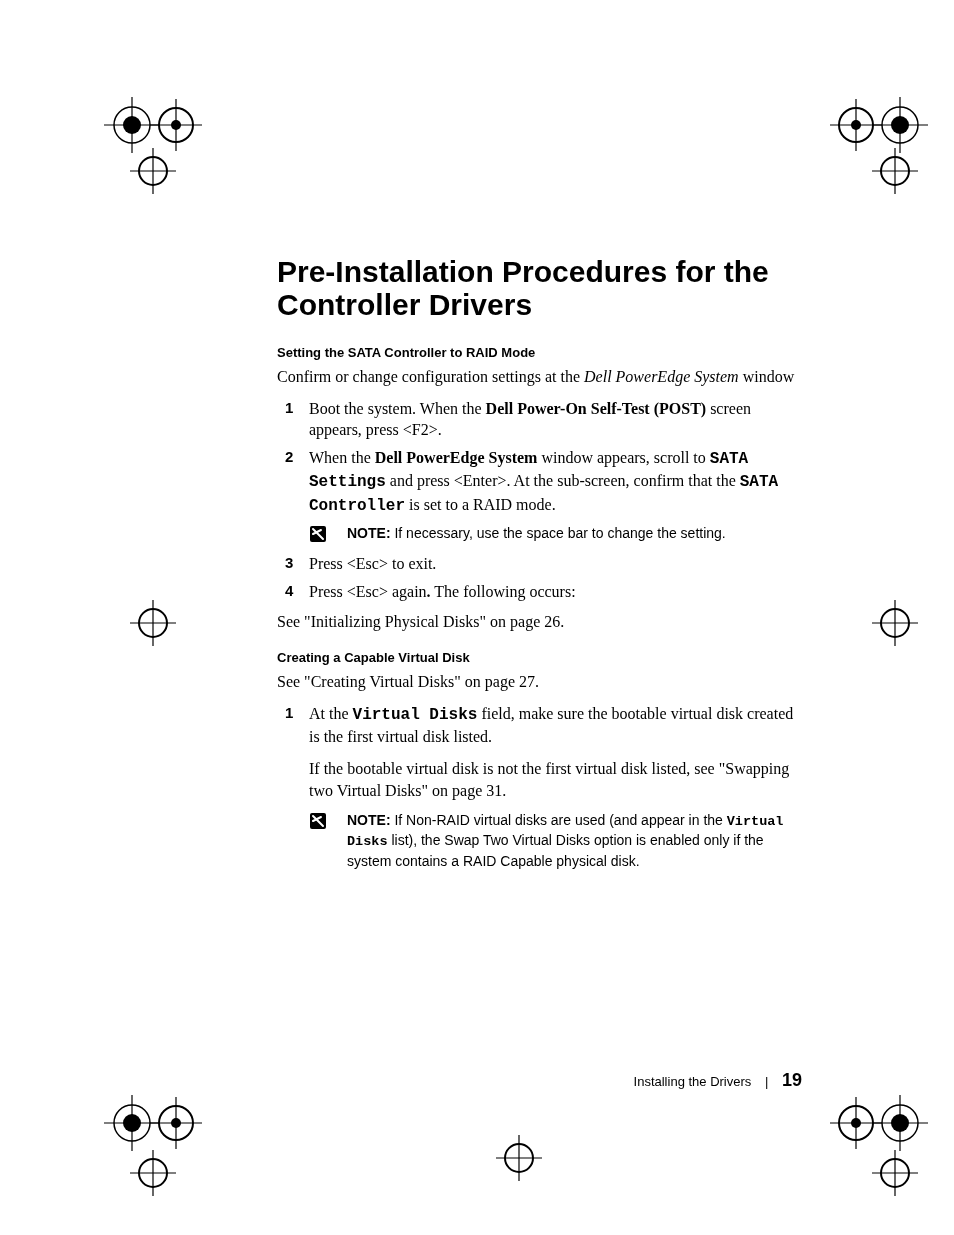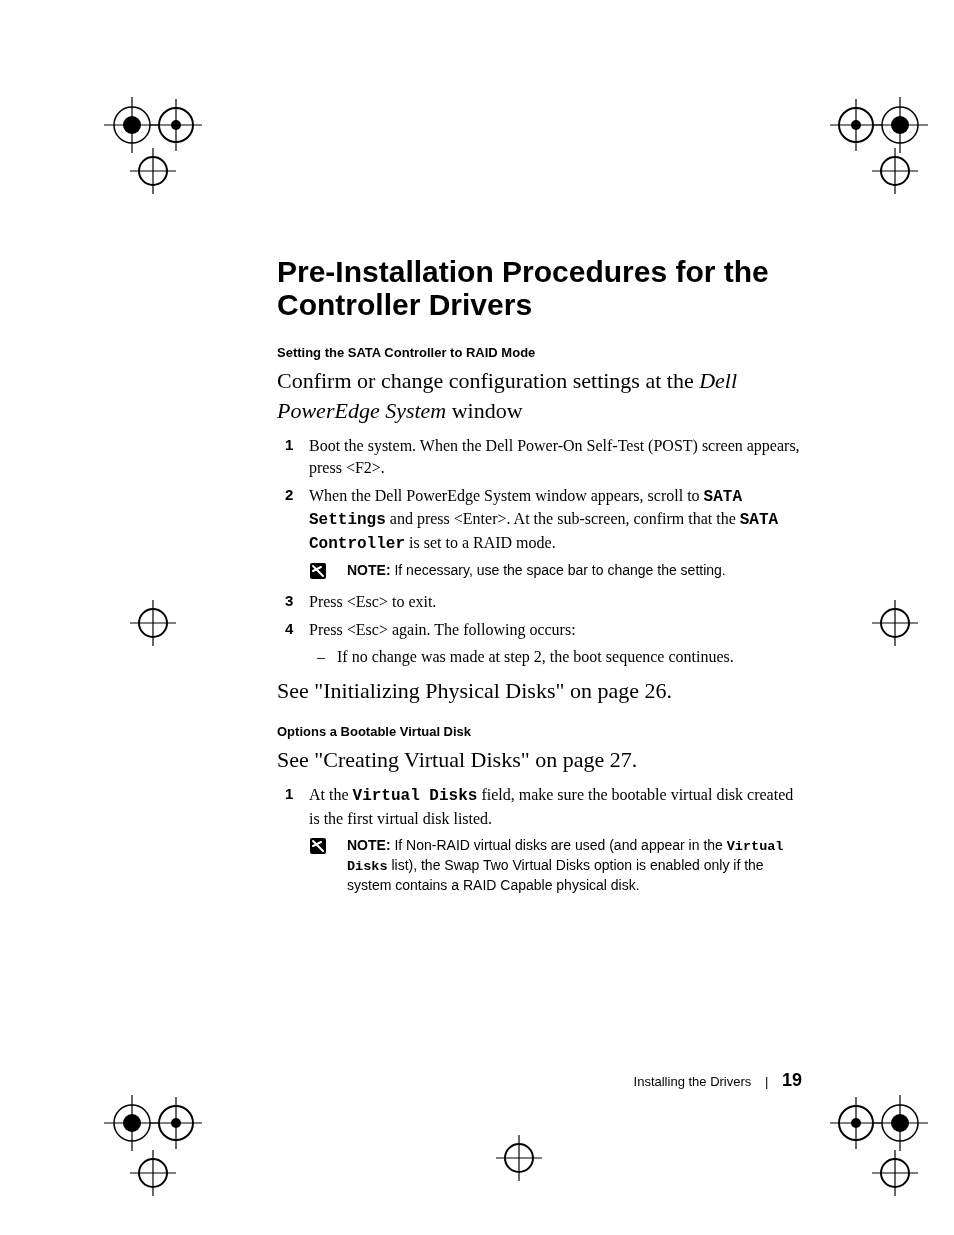--- a/index.html
+++ b/index.html
@@ -34,27 +34,27 @@
     margin: 0 0 24px 0;
   }
   h2.subhead {
     font-family: "Arial Narrow", Arial, Helvetica, sans-serif;
     font-stretch: condensed;
     font-weight: 700;
     font-size: 13px;
     margin: 18px 0 6px 0;
   }
   p.intro, p.body, p.see {
-    font-size: 22px;
+    font-size: 16px;
     line-height: 1.35;
     margin: 0 0 10px 0;
   }
   .italic { font-style: italic; }
   .mono { font-family: "Courier New", monospace; font-weight: bold; }
-  .bold { font-weight: 400; }
+  .bold { font-weight: 700; }
   .sans-bold { font-family: Arial, Helvetica, sans-serif; font-weight: 400; }
 
   ol.steps {
     list-style: none;
     padding: 0;
     margin: 0 0 8px 0;
     counter-reset: step;
   }
   ol.steps > li {
     position: relative;
@@ -327,33 +327,33 @@
           </span>
           <span class="note-text"><span class="note-label">NOTE:</span><span> If necessary, use the space bar to change the setting.</span></span>
         </div>
       </li>
       <li>
         <span>Press &lt;Esc&gt; to exit.</span>
       </li>
       <li>
         <span>Press &lt;Esc&gt; again</span><span class="bold">.</span><span> The following occurs:</span>
         <ul class="sub-list">
-          <li><span>If no change was made at step 2, the boot sequence continues.</span></li>
         </ul>
       </li>
     </ol>
 
     <p class="see">See "Initializing Physical Disks" on page 26.</p>
 
-    <h2 class="subhead">Options a Bootable Virtual Disk</h2>
+    <h2 class="subhead">Creating a Capable Virtual Disk</h2>
     <p class="see">See "Creating Virtual Disks" on page 27.</p>
 
     <ol class="steps">
       <li>
         <span>At the </span><span class="mono">Virtual Disks</span><span> field, make sure the bootable virtual disk created is the first virtual disk listed.</span>
+        <p class="body" style="margin-top:10px;">If the bootable virtual disk is not the first virtual disk listed, see "Swapping two Virtual Disks" on page 31.</p>
 
         <div class="note-block">
           <span class="note-icon">
             <svg width="18" height="18" viewBox="0 0 18 18">
                 <rect x="1" y="1" width="16" height="16" rx="2" fill="#000"></rect>
                 <path d="M4 4 L14 14 M4 9 L12 5" stroke="#fff" stroke-width="2" stroke-linecap="round"></path>
               </svg>
           </span>
           <span class="note-text"><span class="note-label">NOTE:</span><span> If Non-RAID virtual disks are used (and appear in the </span><span class="mono">Virtual Disks</span><span> list), the </span><span class="sans-bold">Swap Two Virtual Disks</span><span> option is enabled only if the system contains a RAID Capable physical disk.</span></span>
         </div>

